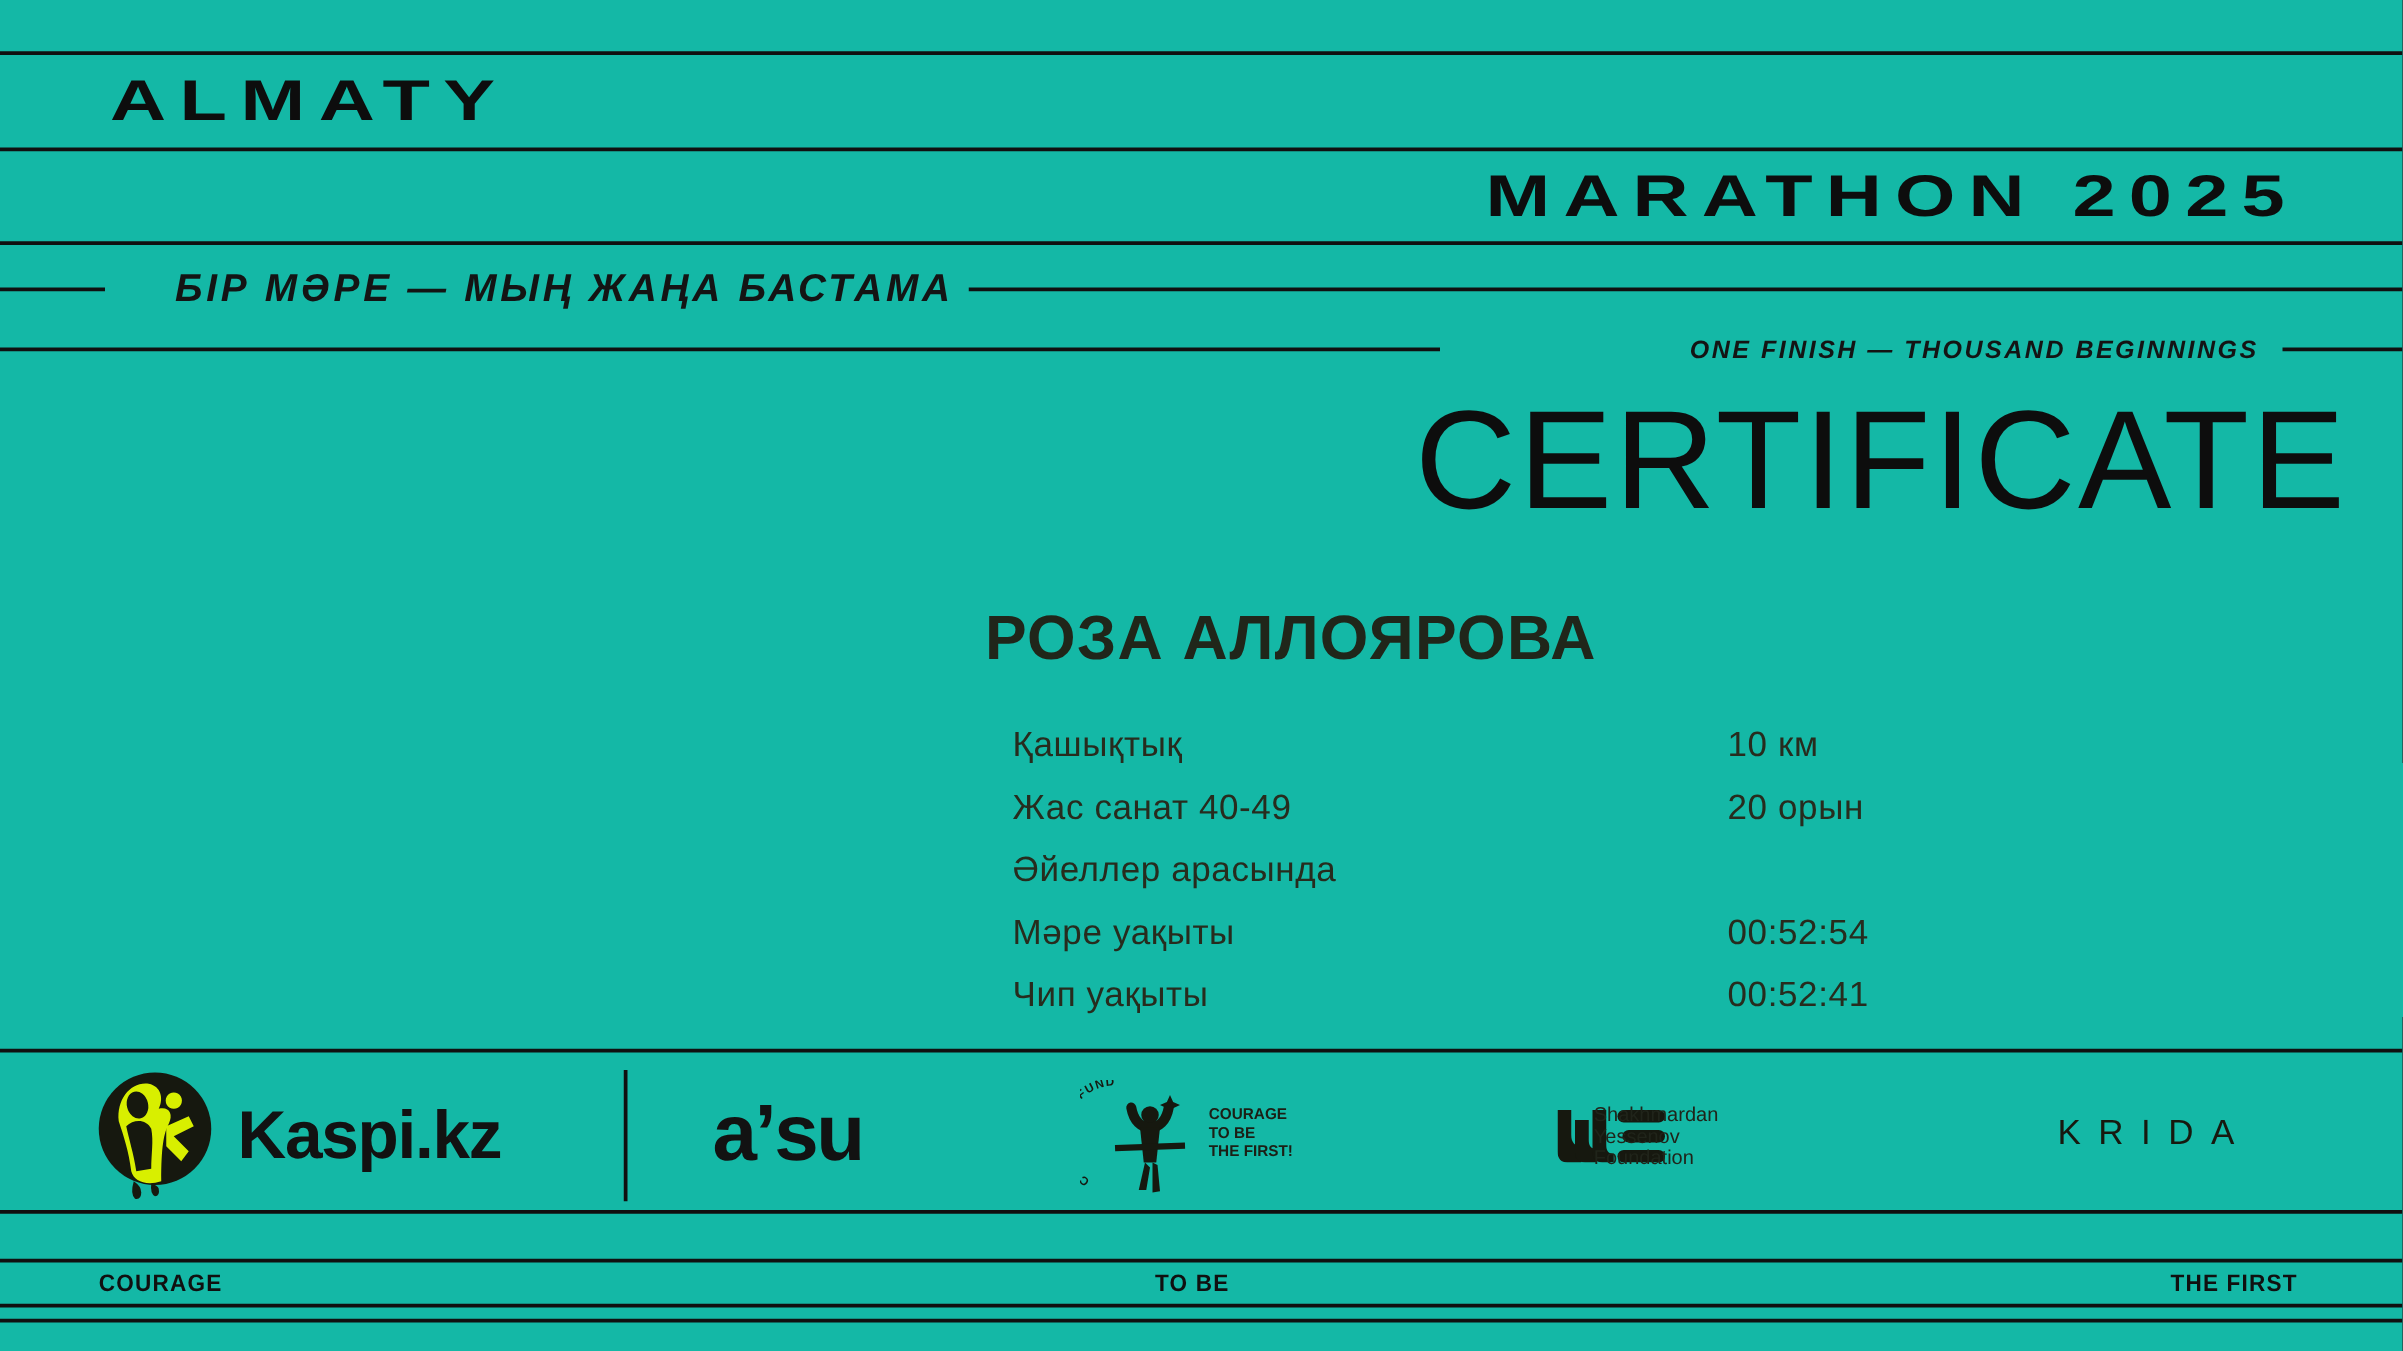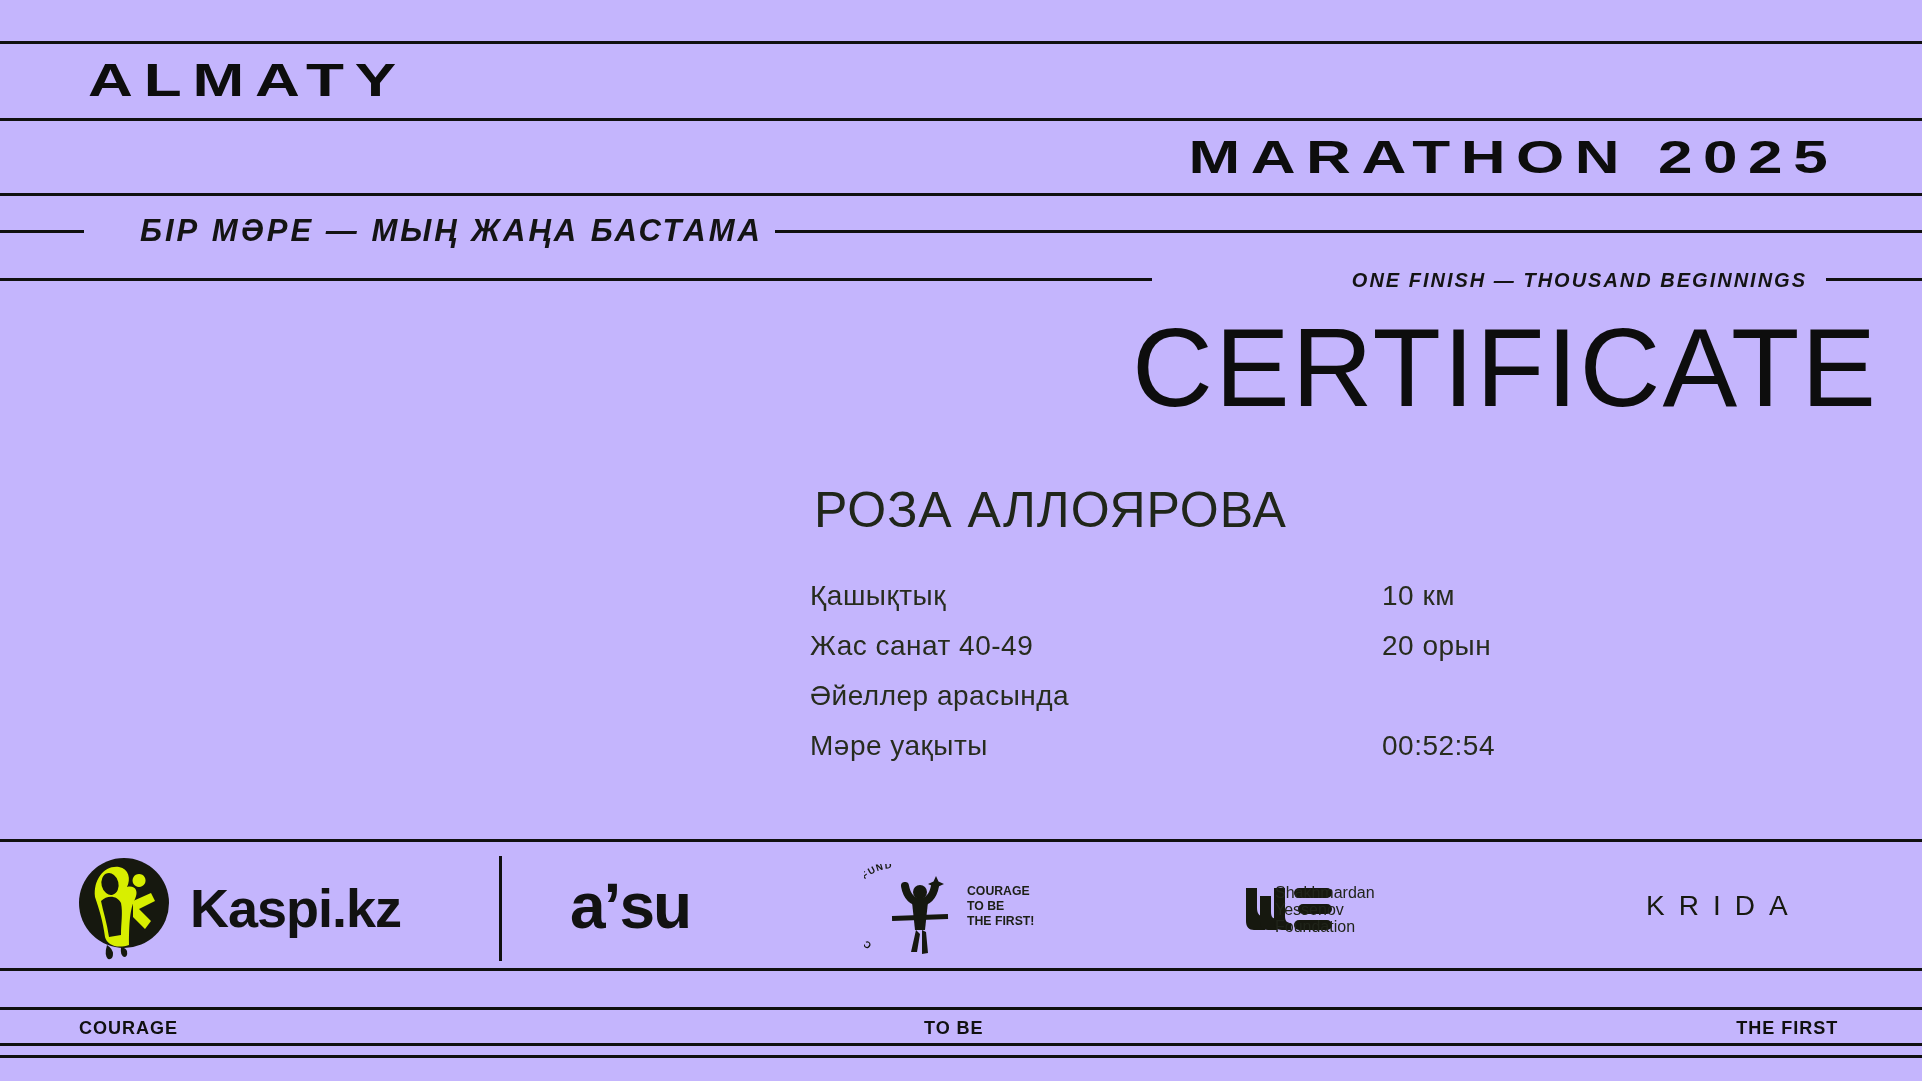--- a/index.html
+++ b/index.html
@@ -1,40 +1,40 @@
 <!DOCTYPE html>
 <html><head>
 <meta charset="utf-8">
 <style>
   html,body{margin:0;padding:0;background:#2a2a2a;}
   .cert{
     position:relative;
     width:1922px;height:1081px;
-    background:#c4b5fd;
+    background:#14b8a6;
     overflow:hidden;
     font-family:"Liberation Sans", sans-serif;
     color:#101010;
     --ink:#101010;
     --soft:#272c1e;
   }
   .rule{position:absolute;height:3px;background:var(--ink);}
   .vrule{position:absolute;width:3px;background:var(--ink);}
   .txt{position:absolute;white-space:nowrap;}
 
   .city{left:88px;top:52px;font-size:46px;font-weight:700;letter-spacing:8px;
         line-height:56px;transform:scaleX(1.35);transform-origin:left center;color:#0d0d0d;}
   .event{right:84px;top:129px;font-size:47px;font-weight:700;letter-spacing:8px;
         line-height:56px;transform:scaleX(1.32);transform-origin:right center;color:#0d0d0d;}
   .tag-kk{left:140px;top:212px;font-size:31px;font-style:italic;font-weight:600;
         letter-spacing:3px;line-height:38px;color:#141414;}
   .tag-en{right:115px;top:262px;font-size:20px;font-style:italic;font-weight:600;
         letter-spacing:2px;line-height:36px;color:#141414;}
   .title{right:44px;top:312px;font-size:112px;font-weight:500;letter-spacing:2px;
         line-height:112px;color:#0d0d0d;}
-  .name{left:814px;top:482px;font-size:50px;font-weight:400;letter-spacing:1px;
+  .name{left:788px;top:482px;font-size:50px;font-weight:700;letter-spacing:1px;
         line-height:56px;color:#20261a;text-align:right;}
 
   .results{position:absolute;left:810px;top:571px;width:800px;}
   .rrow{display:flex;height:50px;align-items:center;font-size:28px;color:var(--soft);letter-spacing:.5px;}
   .rlabel{width:572px;}
   .rvalue{flex:1;}
 
   .kaspi-text{left:190px;top:878px;font-size:54px;font-weight:700;letter-spacing:-1px;line-height:60px;color:#121212;}
   .asu{left:570px;top:870px;font-size:64px;font-weight:700;letter-spacing:-2px;line-height:72px;color:#121212;}
   .cf-motto{position:absolute;left:967px;top:884px;font-size:12.5px;font-weight:600;line-height:14.8px;
@@ -86,20 +86,24 @@
       <span class="rlabel">Жас санат 40-49</span>
       <span class="rvalue">20 орын</span>
     </div>
     <div class="rrow">
       <span class="rlabel">Әйеллер арасында</span>
     </div>
     <div class="rrow">
       <span class="rlabel">Мәре уақыты</span>
       <span class="rvalue">00:52:54</span>
     </div>
+    <div class="rrow">
+      <span class="rlabel">Чип уақыты</span>
+      <span class="rvalue">00:52:41</span>
+    </div>
   </div>
 
   <svg style="position:absolute;left:77px;top:857px;" width="95" height="103" viewBox="0 0 95 103">
     <circle class="ink" cx="47" cy="46" r="45"></circle>
     <path class="paper" d="M18,40 C16,22 28,8 42,10 C52,12 54,22 50,30 C58,28 62,34 58,42 C54,50 52,60 52,88 C40,92 30,88 28,80 C26,64 22,52 18,40 Z"></path>
     <ellipse class="ink" cx="33" cy="27" rx="8.5" ry="11" transform="rotate(-14 33 27)"></ellipse>
     <path class="ink" d="M24,44 C30,38 40,38 44,46 C46,56 44,66 44,78 L32,80 C30,66 26,54 24,44 Z"></path>
     <path class="paper" d="M62,30 a6.5,6.5 0 1,1 0.1,0 Z"></path>
     <path class="paper" d="M56,44 L74,36 L78,44 L62,52 L74,64 L68,72 L56,60 L56,44 Z"></path>
     <path class="ink" d="M30,88 q-3,10 1,14 q5,1 5,-5 q0,-5 -6,-9 Z"></path>

